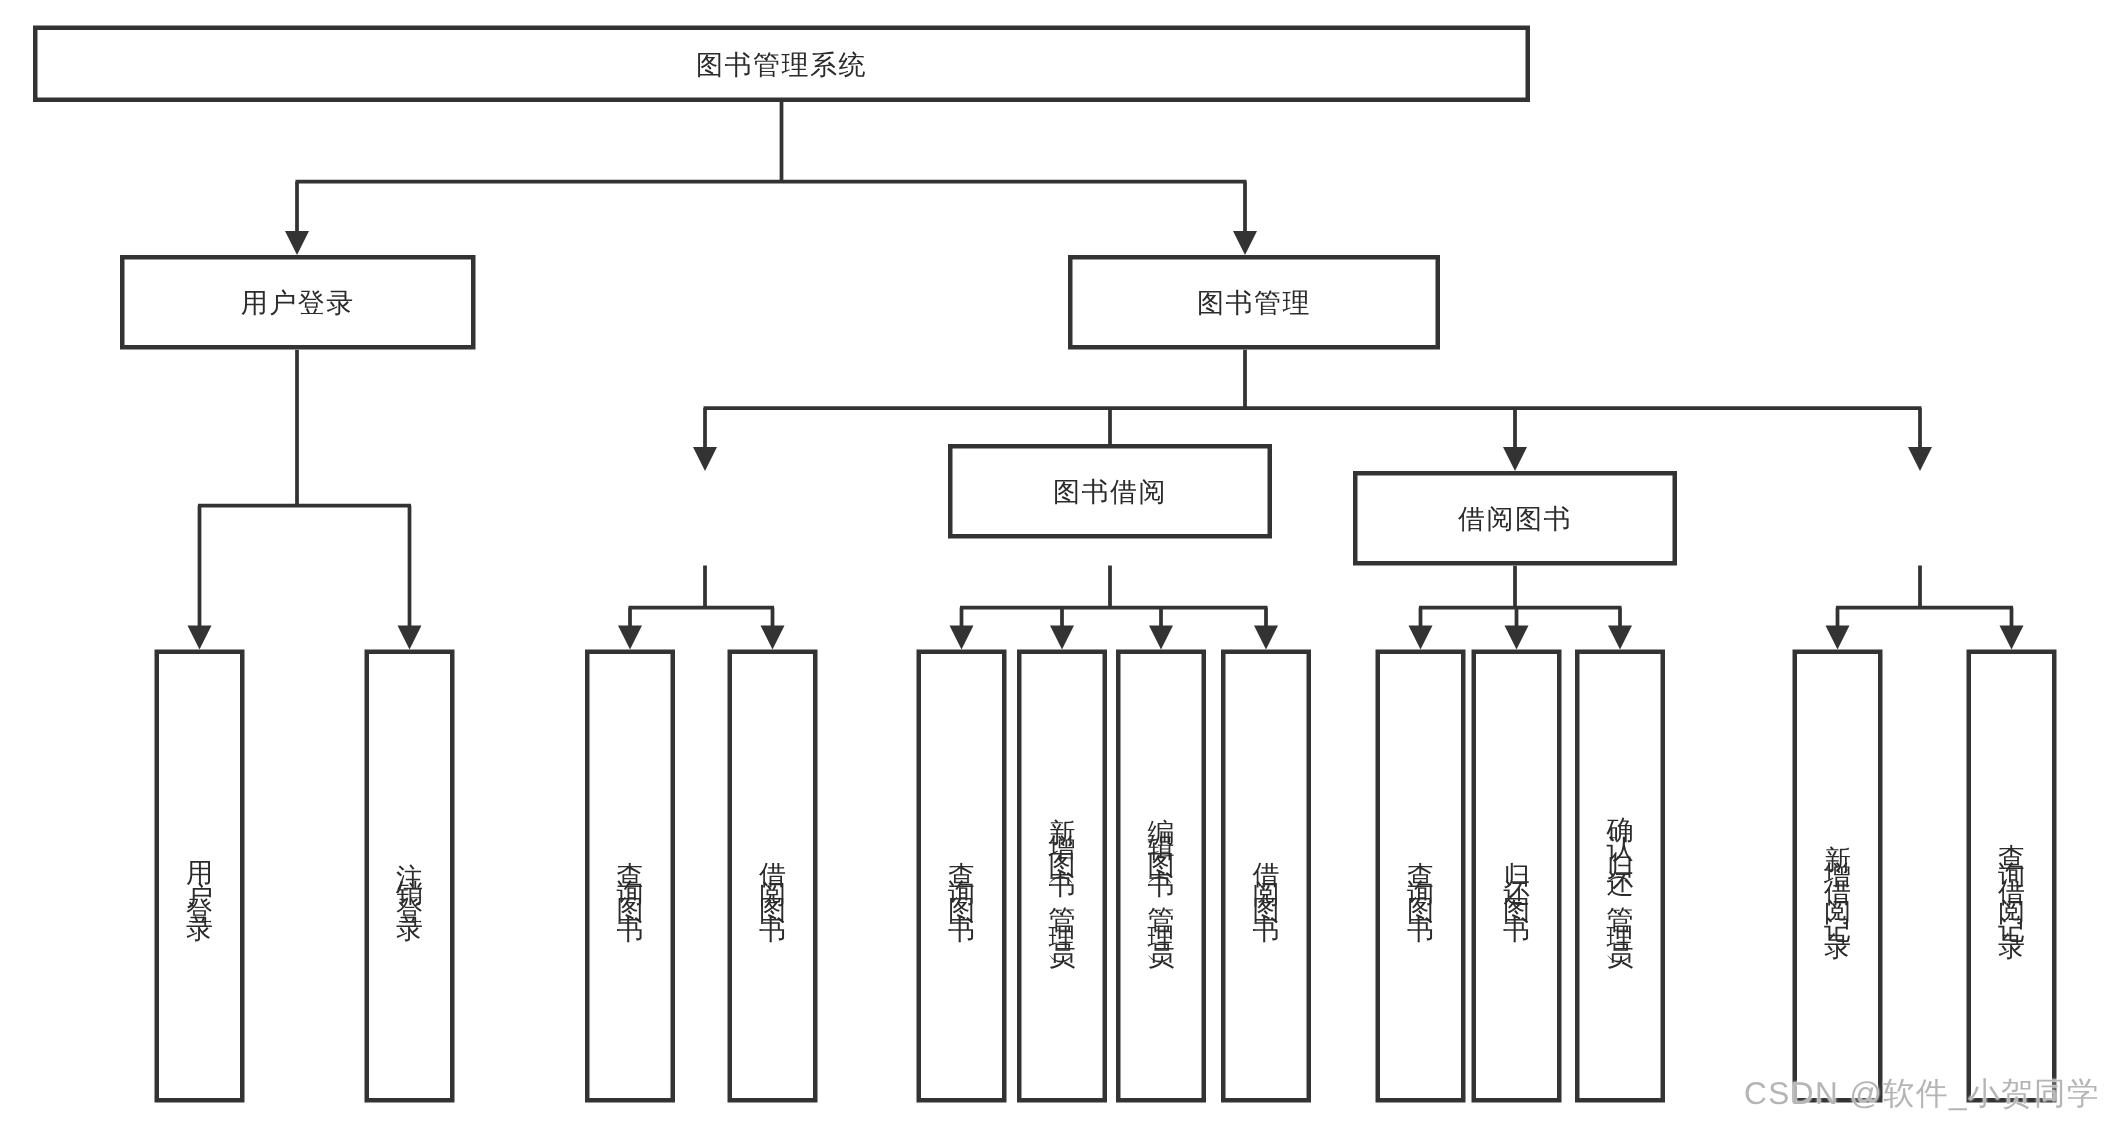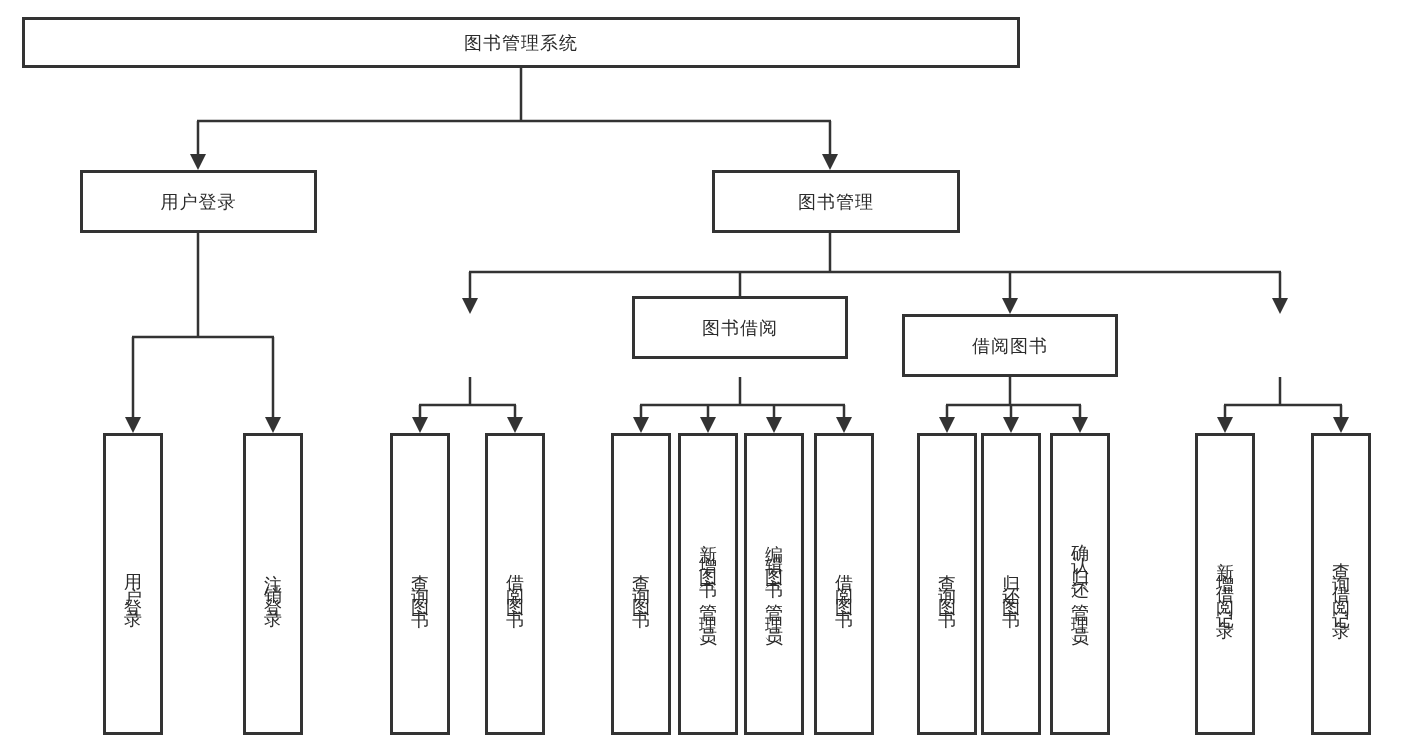--- a/index.html
+++ b/index.html
@@ -192,14 +192,15 @@
     <span class="vtext">确认归还（管理员）</span>
   </div>
 
   <div class="node node-v" id="leaf-br-1">
     <span class="vtext">新增借阅记录</span>
   </div>
   <div class="node node-v" id="leaf-br-2">
     <span class="vtext">查询借阅记录</span>
   </div>
 
+  <div class="watermark">CSDN @软件_小贺同学</div>
 
 </div>
 
 </body></html>

